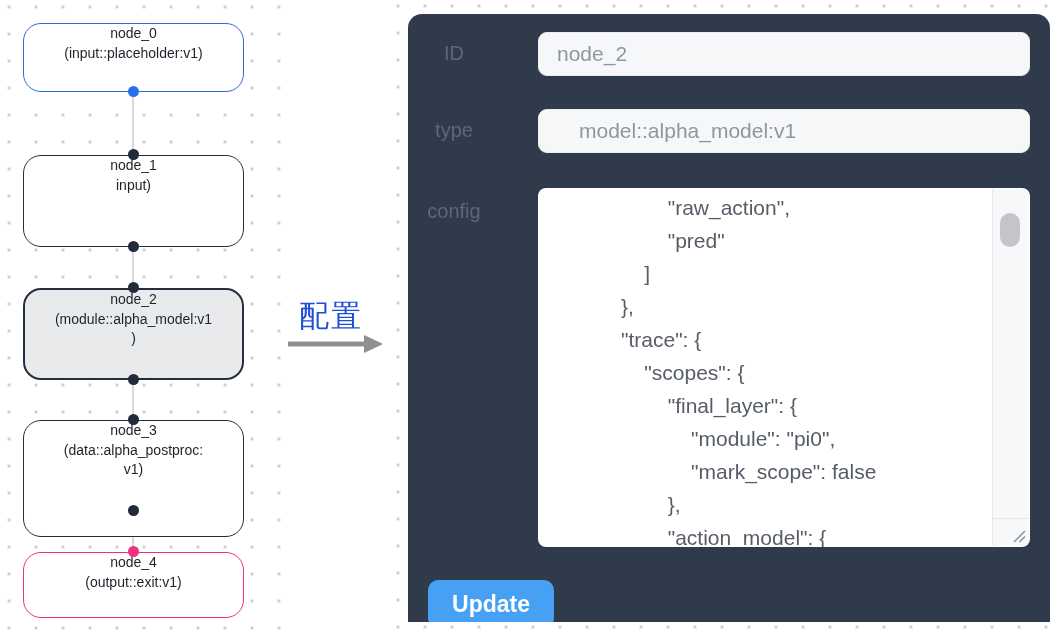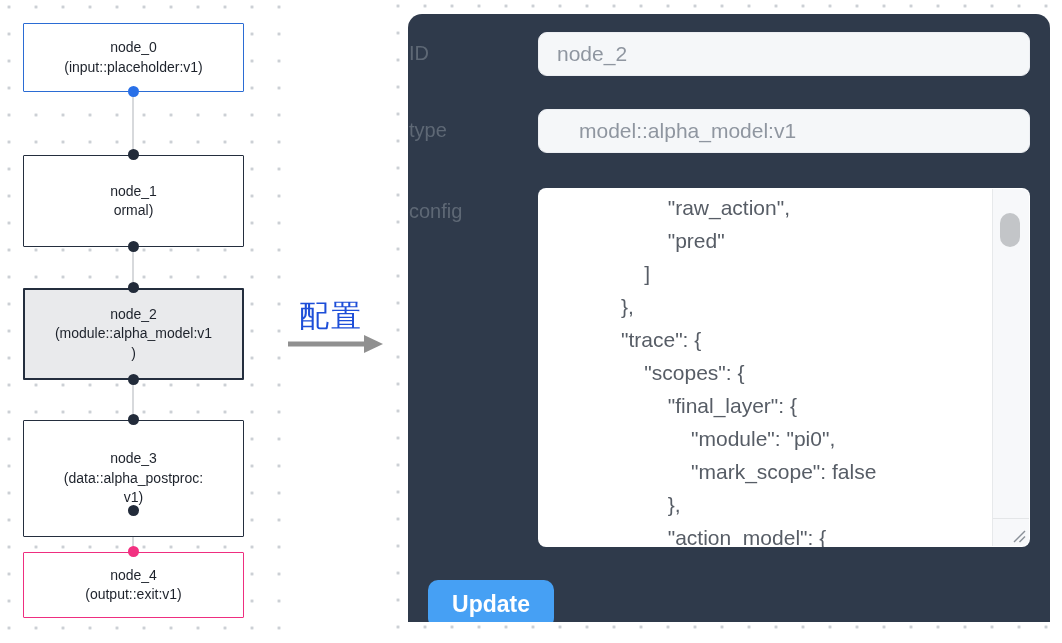--- a/index.html
+++ b/index.html
@@ -13,43 +13,43 @@
     position:absolute;top:0;height:643px;
     background-image:radial-gradient(circle,#c7cbd1 1.3px,transparent 1.6px);
     background-size:27px 27px;
   }
   .canvas-left{left:0;width:292px;background-position:-4.5px -6.5px;}
   .canvas-right{left:395px;width:667px;background-position:-10.5px -7.5px;}
 
   
   .node{
     position:absolute;left:23px;width:221px;box-sizing:border-box;
-    background:#ffffff;border:1.7px solid #242e3e;border-radius:1px;
-    display:flex;flex-direction:column;align-items:center;justify-content:center;
+    background:#ffffff;border:1.7px solid #242e3e;border-radius:18px;
+    display:flex;flex-direction:column;align-items:center;justify-content:flex-start;
     text-align:center;font-size:14px;line-height:19.5px;color:#1d222b;
   }
   .node-input{border-color:#2b6cd4;}
   .node-selected{border-width:2.6px;background:#e9eaec;}
   .node-output{border-color:#ee2e80;}
   .edge{position:absolute;left:132px;width:2px;background:#d7d9dc;}
   .port{position:absolute;left:128px;width:11px;height:11px;border-radius:50%;background:#222b3a;}
   .port-blue{background:#2970e8;}
   .port-pink{background:#f23181;}
 
   
   .anno-label{position:absolute;left:299px;top:296px;font-size:30px;color:#1d4ed8;letter-spacing:2px;}
   .anno-arrow{position:absolute;left:286px;top:333px;}
 
   
   .panel{
     position:absolute;left:408px;top:14px;width:642px;height:608px;
     background:#2f3a4b;border-radius:14px 14px 0 0;overflow:hidden;
   }
   .field-label{
-    position:absolute;left:1px;width:68px;text-align:left;
+    position:absolute;left:12px;width:68px;text-align:center;
     font-size:20px;color:#5e6875;
   }
   .field-input{
     position:absolute;left:130px;width:492px;height:44px;box-sizing:border-box;
     background:#f5f7f9;border:1px solid #eceef2;border-radius:9px;
     padding:0 18px;font-size:21px;color:#8f96a0;
     font-family:"Liberation Sans", sans-serif;outline:none;
   }
   .config-box{
     position:absolute;left:130px;top:174px;width:492px;height:359px;
@@ -90,21 +90,21 @@
   <div class="edge" style="top:380px;height:40px"></div>
   <div class="edge" style="top:511px;height:41px"></div>
 
   <div class="node node-input" style="top:23px;height:69px">
     <div>node_0</div>
     <div>(input::placeholder:v1)</div>
   </div>
 
   <div class="node" style="top:155px;height:92px">
     <div>node_1</div>
-    <div>ormal)</div>
+    <div>input)</div>
   </div>
 
   <div class="node node-selected" style="top:288px;height:92px">
     <div>node_2</div>
     <div>(module::alpha_model:v1</div>
     <div>)</div>
   </div>
 
   <div class="node" style="top:420px;height:117px">
     <div>node_3</div>

